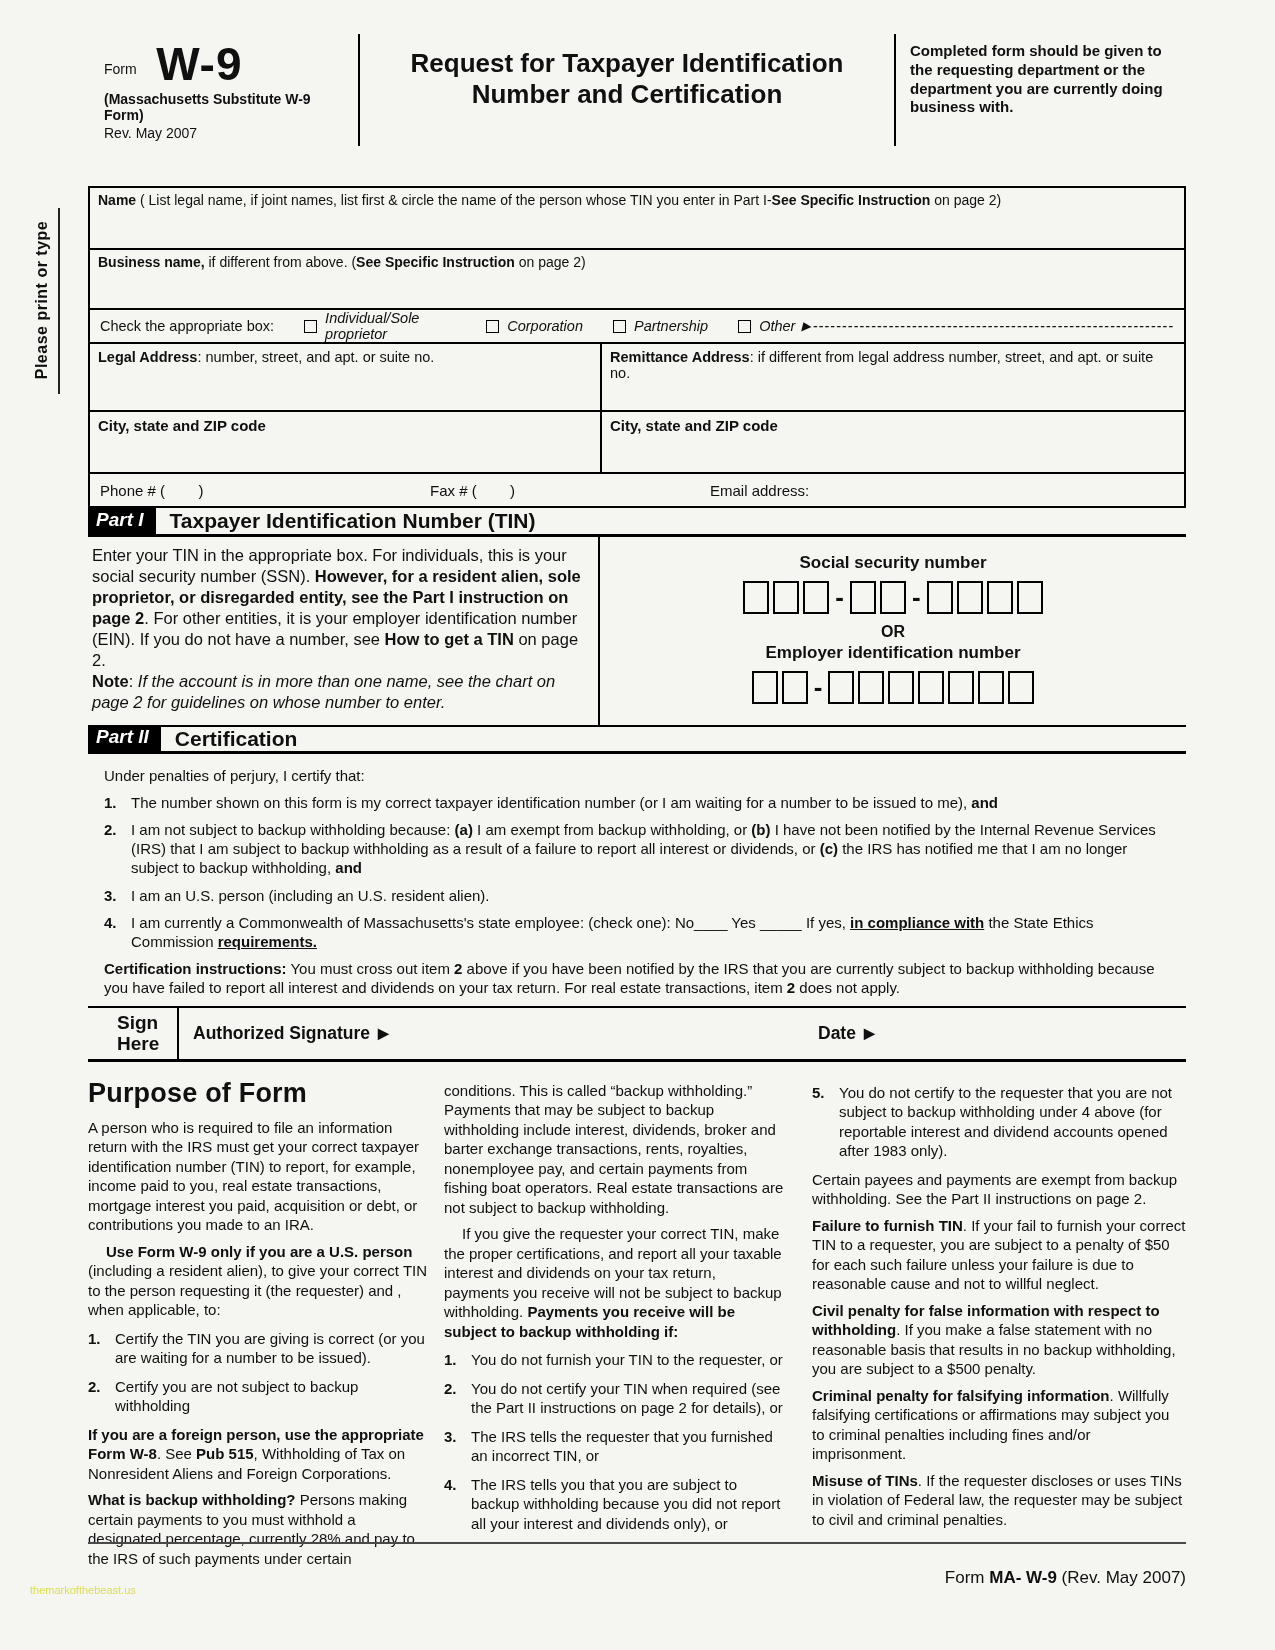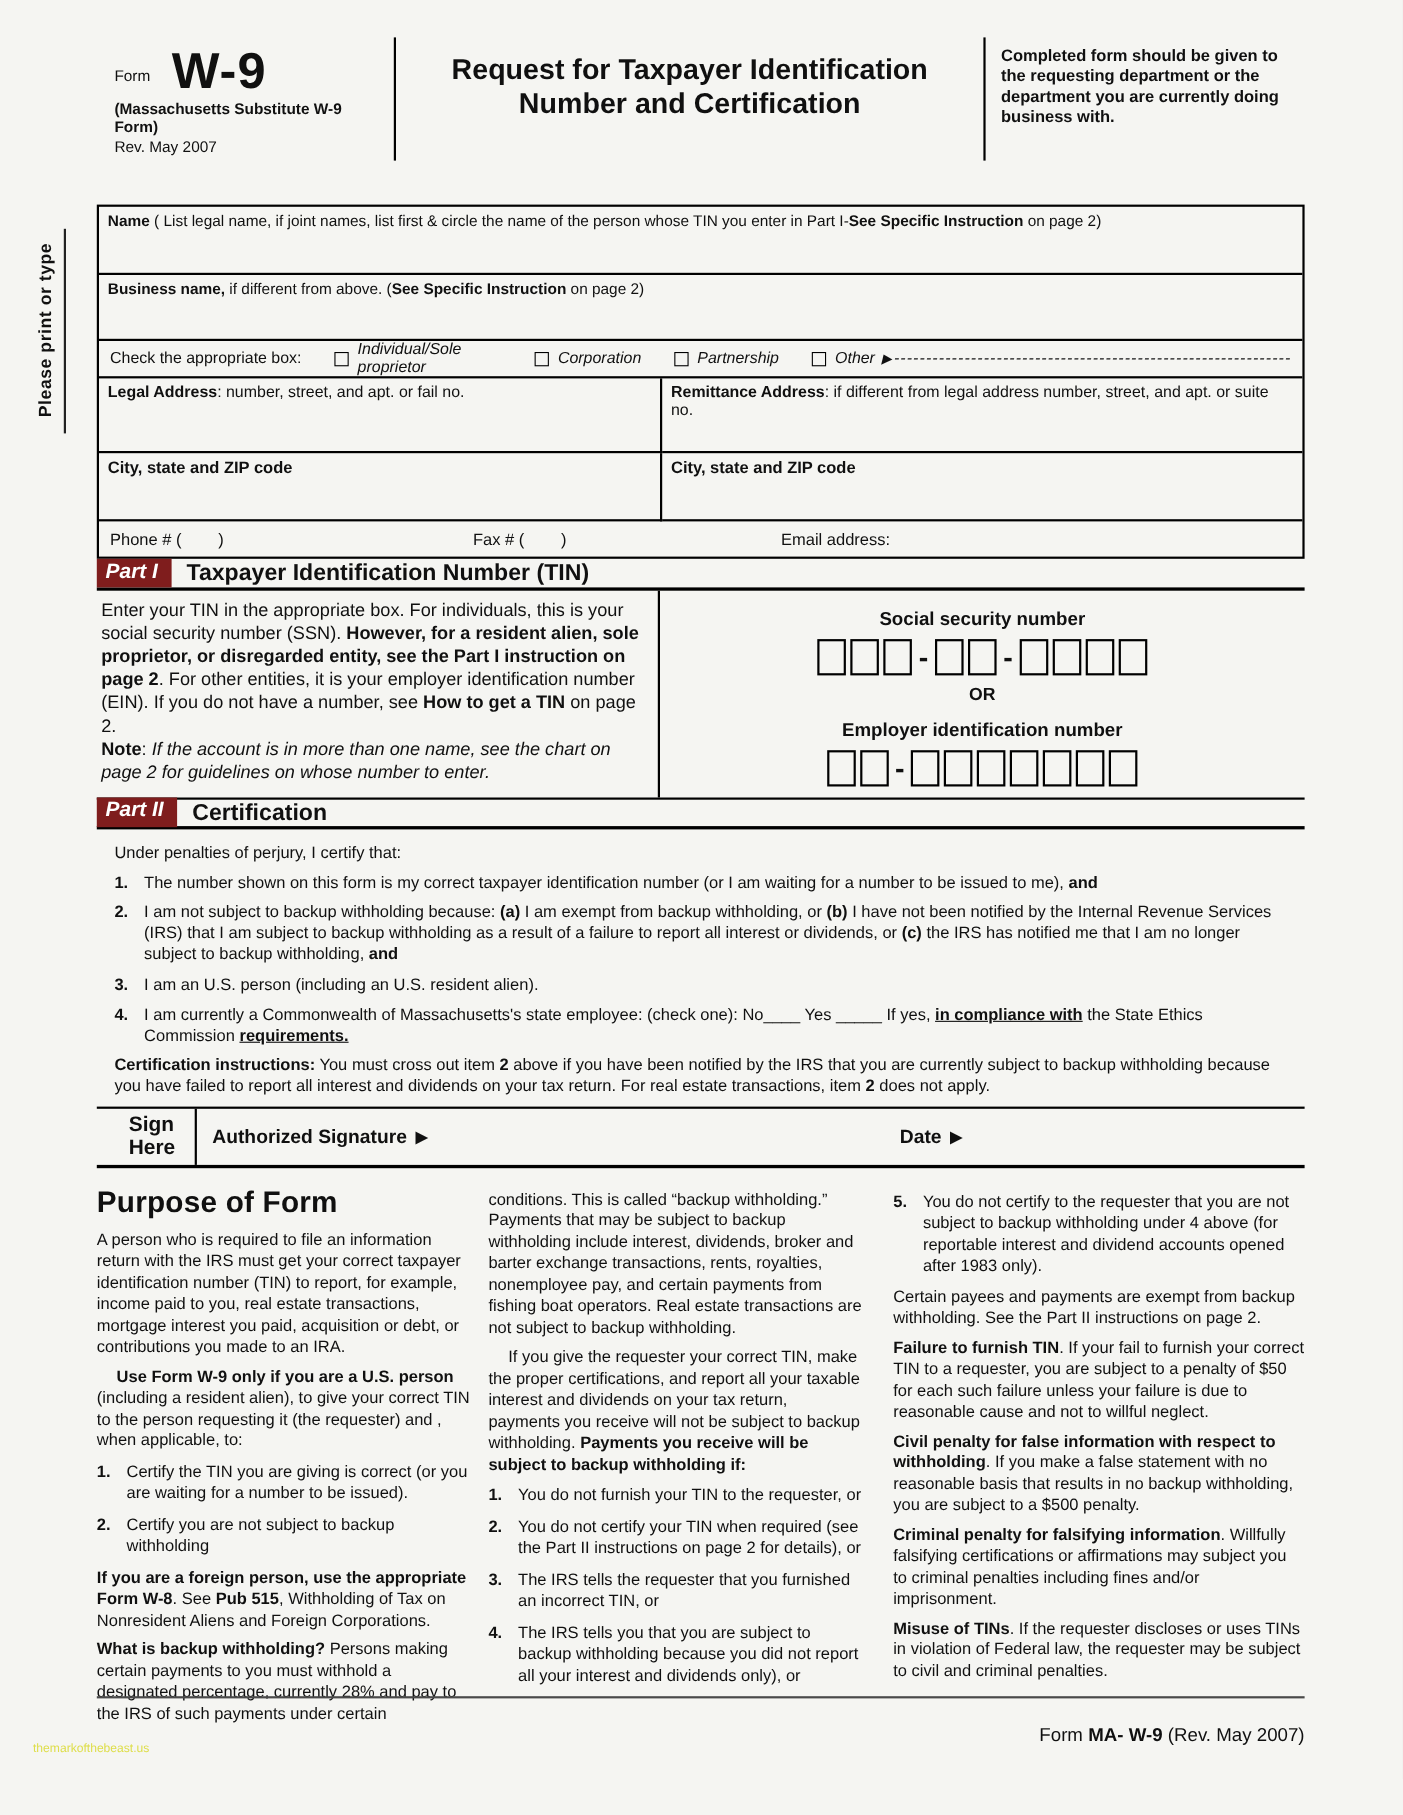--- a/index.html
+++ b/index.html
@@ -52,34 +52,34 @@
   .addr-tall { height: 68px; }
   .addr-city { height: 62px; font-size: 15px; }
   .contact-row { height: 32px; display: flex; align-items: center; font-size: 15px; padding: 0 10px; }
   .contact-row span { white-space: pre; }
   .c-phone { width: 330px; }
   .c-fax { width: 280px; }
 
   
   .part-hdr { display: flex; align-items: center; height: 29px; border-bottom: 3px solid #000; }
   .part-hdr.topline { border-top: 2px solid #000; }
-  .part-badge { background: #7f1d1d; color: #fff; font-weight: bold; font-style: italic; font-size: 19px; padding: 1px 12px 3px 8px; line-height: 1.2; }
+  .part-badge { background: #000000; color: #fff; font-weight: bold; font-style: italic; font-size: 19px; padding: 1px 12px 3px 8px; line-height: 1.2; }
   .part-title { font-weight: bold; font-size: 21px; margin-left: 14px; }
 
   
   .p1-body { display: flex; }
   .p1-left { width: 512px; border-right: 2px solid #000; padding: 8px 12px 12px 4px; font-size: 16.5px; line-height: 1.27; }
   .p1-left .note { margin-top: 0px; }
   .p1-right { flex: 1; text-align: center; padding-top: 16px; }
   .tin-label { font-weight: bold; font-size: 17px; }
   .tin-row { margin-top: 8px; }
   .tin-box { display: inline-block; width: 26px; height: 33px; border: 2px solid #000; margin: 0 2px; vertical-align: middle; }
   .tin-dash { font-weight: bold; font-size: 26px; vertical-align: middle; margin: 0 4px; }
   .or-label { font-weight: bold; font-size: 16px; margin-top: 9px; }
-  .ein-label { font-weight: bold; font-size: 17px; margin-top: 13px; }
+  .ein-label { font-weight: bold; font-size: 17px; margin-top: 2px; }
 
   
   .p2-body { padding: 8px 18px 8px 16px; font-size: 15px; line-height: 1.28; }
   .p2-intro { margin: 4px 0 2px; }
   .li { display: flex; margin: 8px 0; }
   .li .num { width: 27px; flex: 0 0 auto; font-weight: bold; }
   .li .li-txt { flex: 1; }
   .cert-instr { margin-top: 4px; }
 
   
@@ -151,21 +151,21 @@
             <span class="chk-opt">
               <span class="chk-box"></span>
               <span>Other</span>
               <span class="arrow">▶</span>
               <span class="dashes">--------------------------------------------------------------</span>
             </span>
           </span>
       </div>
       <div class="addr-grid">
         <div class="addr-cell left addr-tall">
-          <span><span class="b">Legal Address</span><span>: number, street, and apt. or fail no.</span></span>
+          <span><span class="b">Legal Address</span><span>: number, street, and apt. or suite no.</span></span>
         </div>
         <div class="addr-cell addr-tall">
           <span><span class="b">Remittance Address</span><span>: if different from legal address number, street, and apt. or suite no.</span></span>
         </div>
         <div class="addr-cell left addr-city b">
           <span>City, state and ZIP code</span>
         </div>
         <div class="addr-cell addr-city b">
           <span>City, state and ZIP code</span>
         </div>

